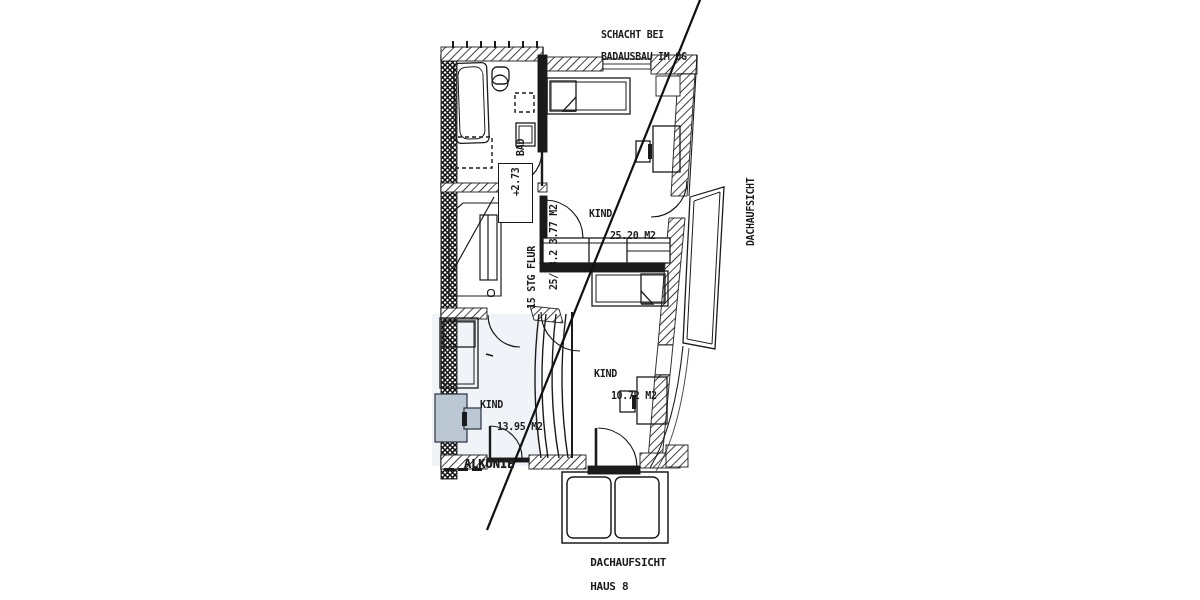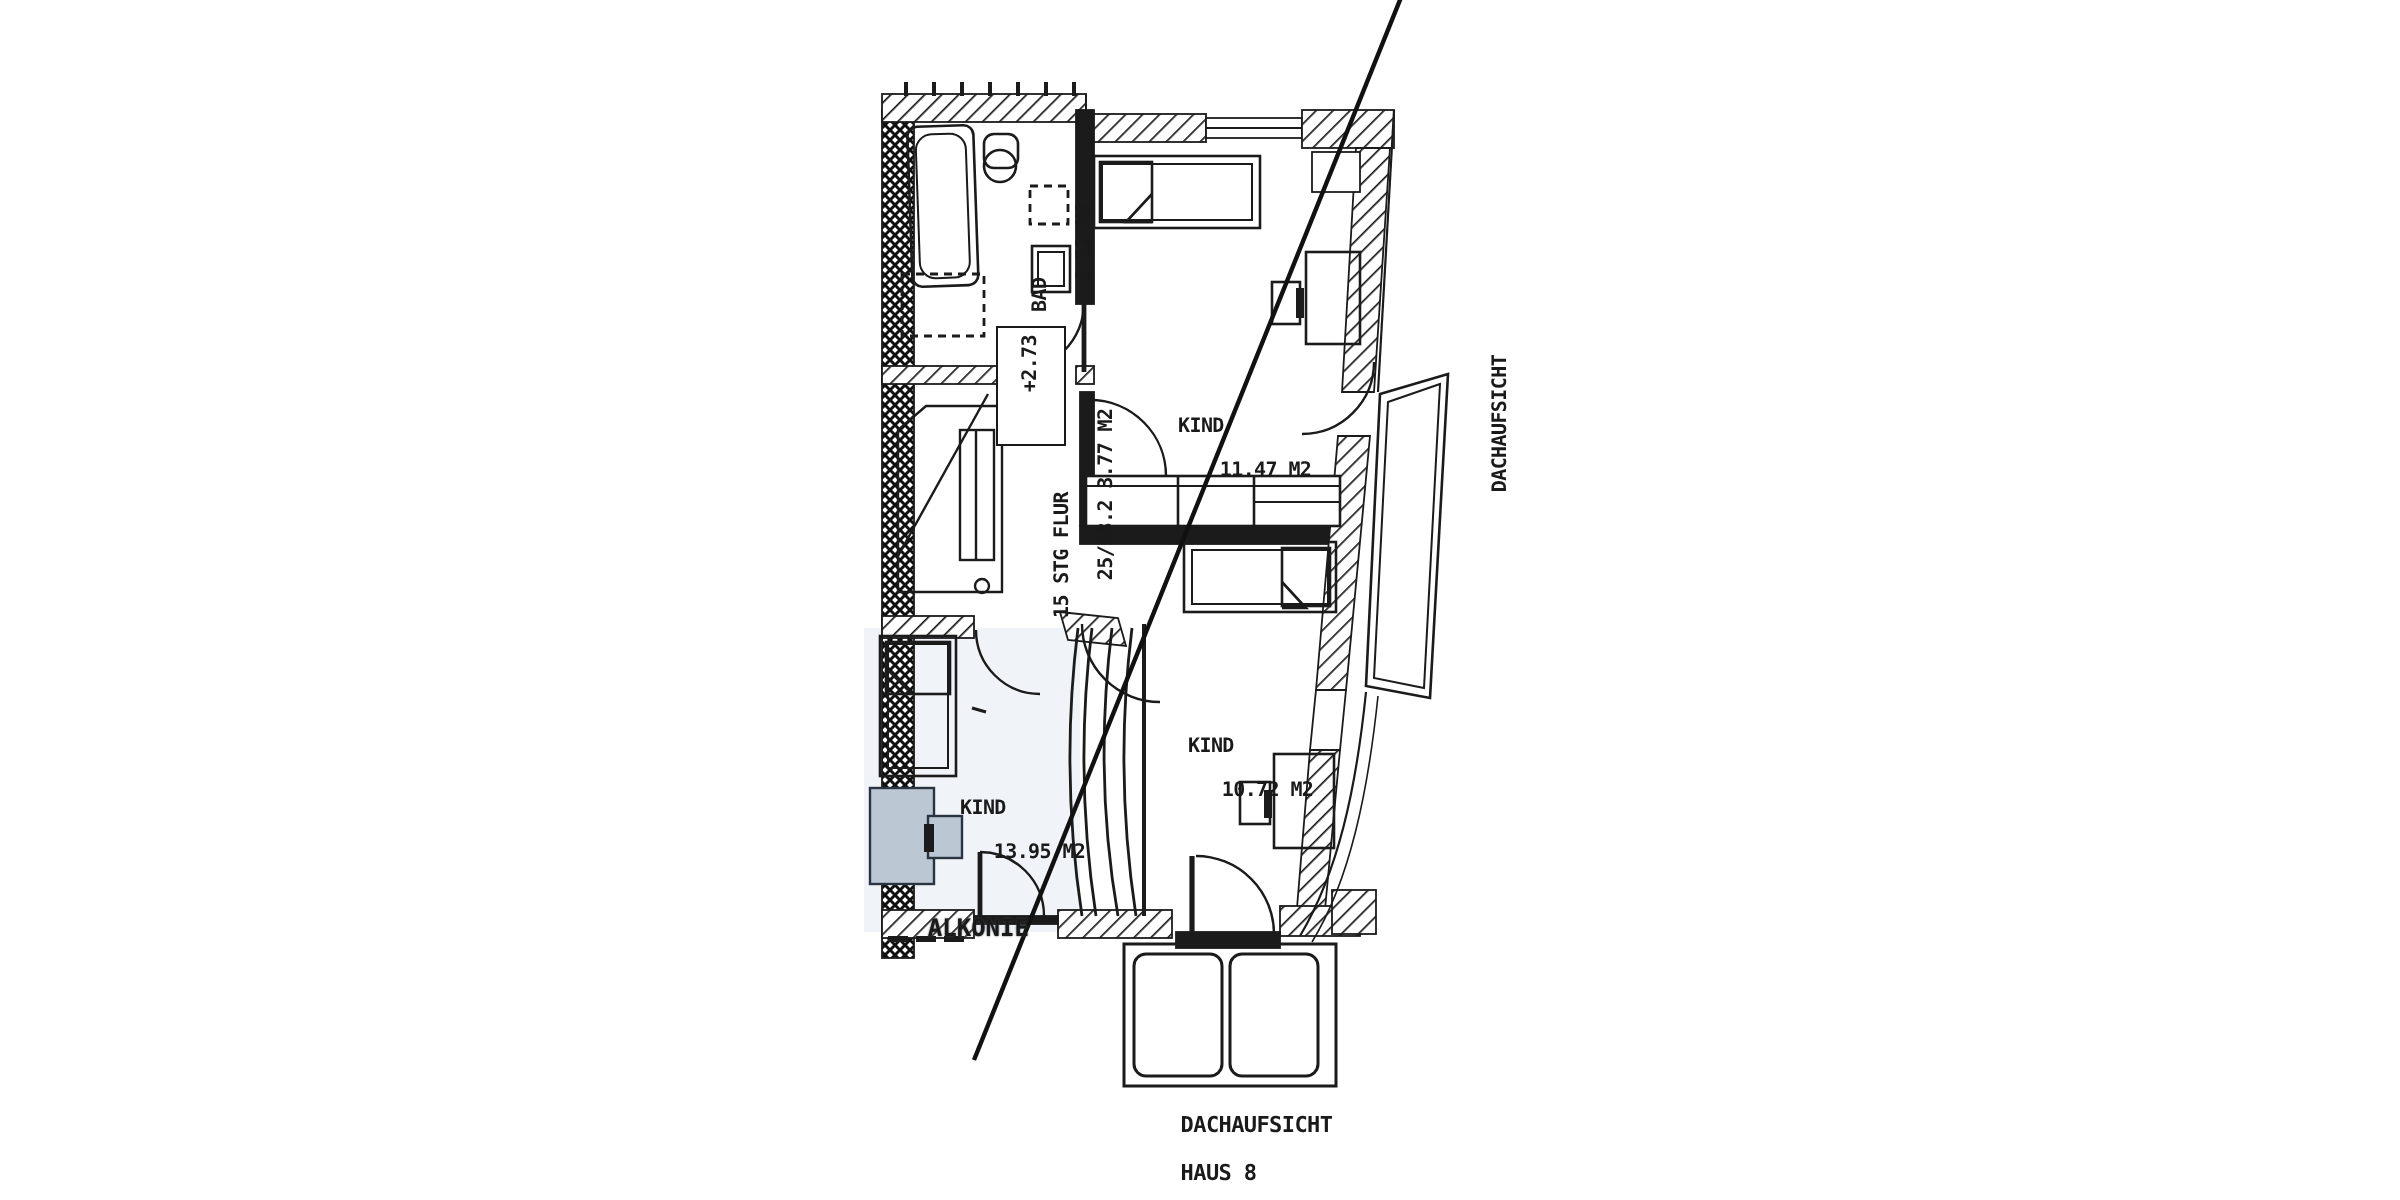--- a/index.html
+++ b/index.html
@@ -200,24 +200,28 @@
 
     <g stroke="#1b1b1b" fill="none" stroke-width="1.5">
       <rect x="562" y="472" width="106" height="71"></rect>
       <rect x="567" y="477" width="44" height="61" rx="6"></rect>
       <rect x="615" y="477" width="44" height="61" rx="6"></rect>
     </g>
 
     <line x1="702" y1="-5" x2="487" y2="530" stroke="#111" stroke-width="2.2"></line>
   </svg>
 
+  <div class="lbl" style="left:578px;top:18px;">
+    <span>SCHACHT BEI</span><br>
+    <span>BADAUSBAU IM OG</span>
+  </div>
 
   <div class="lbl" style="left:587px;top:186px;">
     <span class="indent2">KIND</span>
-    <span>11.47 M2</span>
+    <span>25.20 M2</span>
   </div>
 
   <div class="lbl" style="left:588px;top:346px;">
     <span class="indent6">KIND</span>
     <span>10.72 M2</span>
   </div>
 
   <div class="lbl" style="left:474px;top:377px;">
     <span class="indent6">KIND</span>
     <span>13.95 M2</span>

